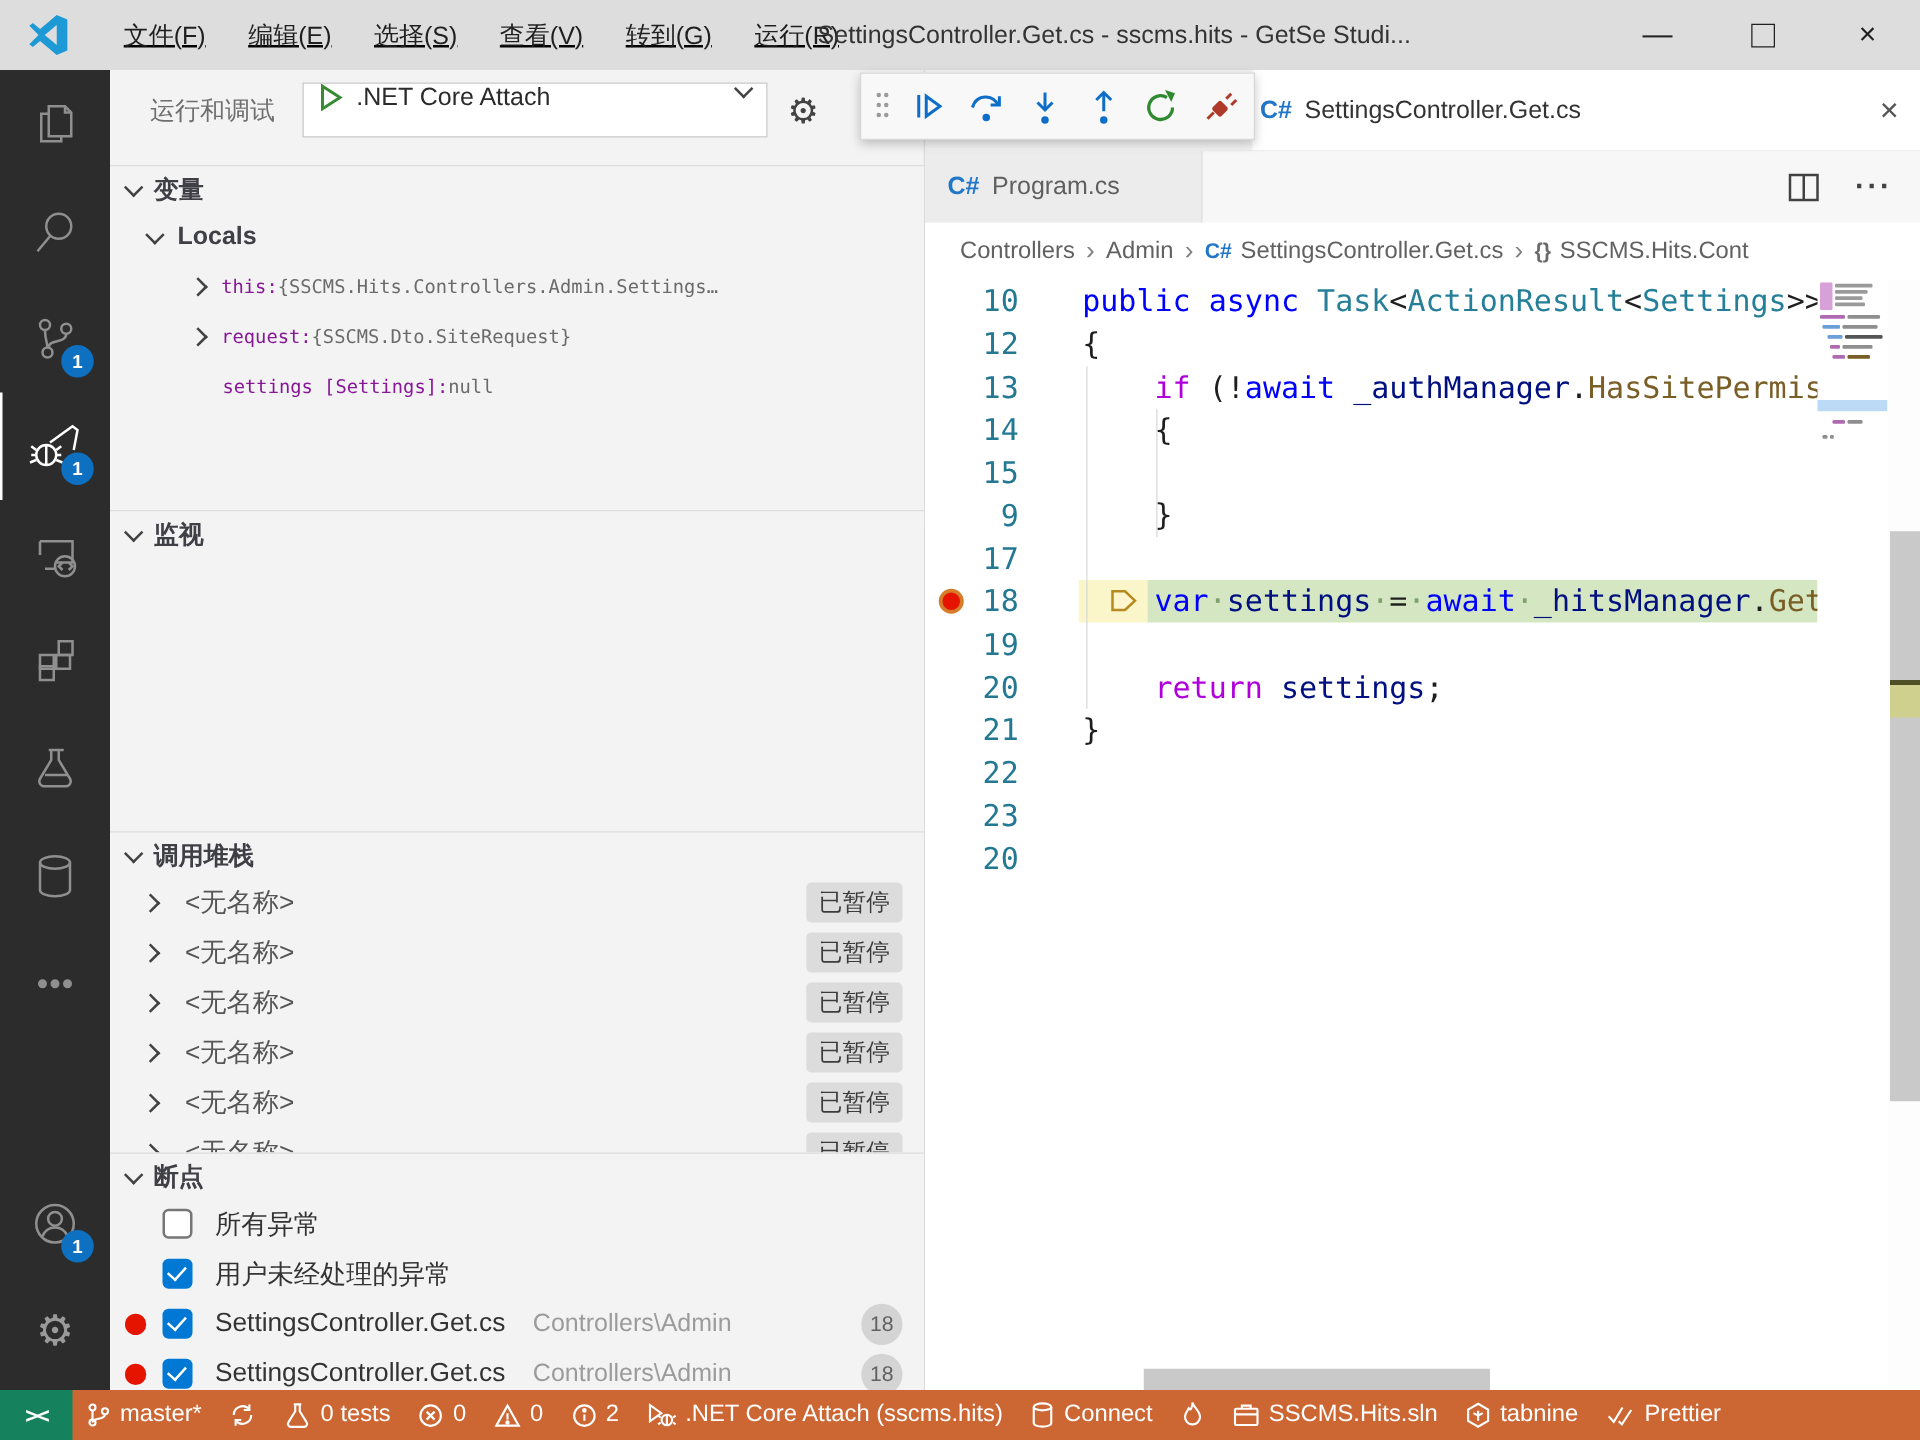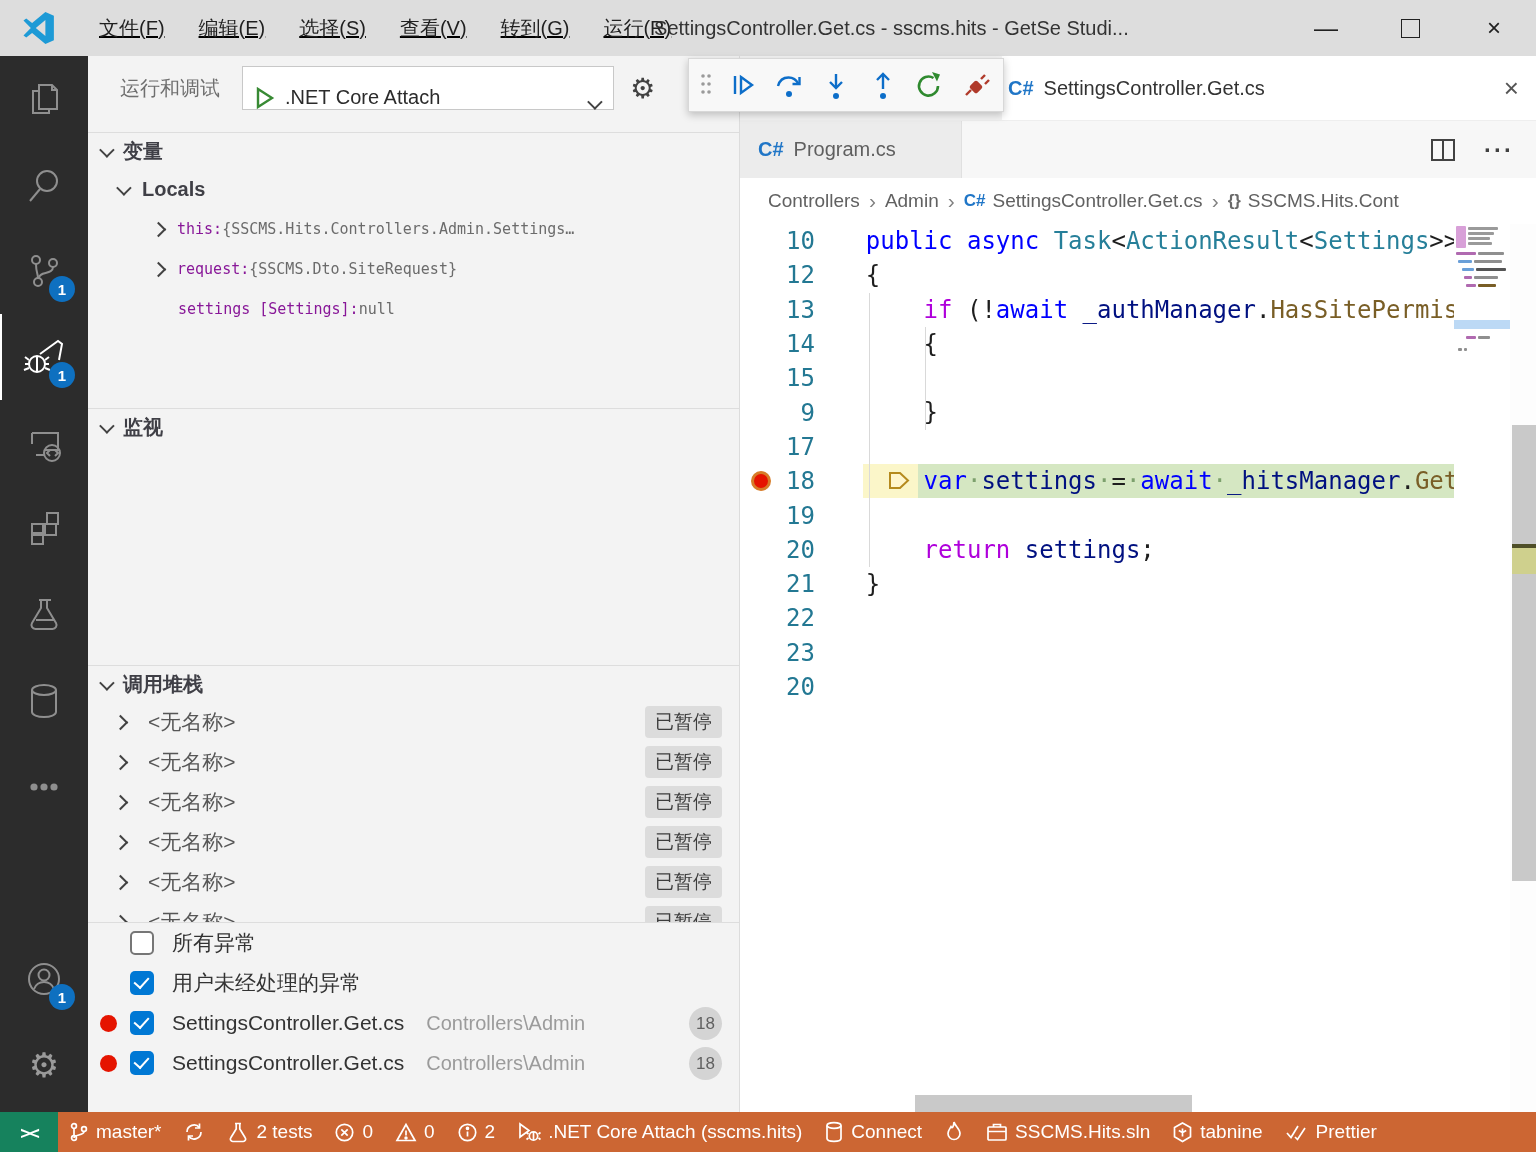--- a/index.html
+++ b/index.html
@@ -26,21 +26,21 @@
   .ab-item.active svg{stroke:#fff;}
   .ab-badge{position:absolute;right:13px;bottom:12px;min-width:26px;height:26px;border-radius:13px;background:#0e70c0;
             color:#fff;font-size:15px;font-weight:bold;display:flex;align-items:center;justify-content:center;}
   .ab-bottom{position:absolute;bottom:4px;left:0;width:88px;}
   .gear-glyph{font-size:34px;color:#9a9a9a;}
 
   
   .sidebar{position:absolute;left:88px;top:56px;width:652px;height:1056px;background:#f3f3f3;border-right:1px solid #dcdcdc;box-sizing:border-box;overflow:hidden;}
   .sb-header{height:64px;display:flex;align-items:center;}
   .sb-title{margin-left:32px;font-size:20px;color:#6f6f6f;white-space:nowrap;}
-  .config-box{margin-left:22px;width:372px;height:44px;background:#fff;border:1px solid #c8c8c8;display:flex;align-items:flex-end;box-sizing:border-box;}
+  .config-box{margin-left:22px;width:372px;height:44px;background:#fff;border:1px solid #c8c8c8;display:flex;align-items:flex-start;box-sizing:border-box;}
   .config-box .play{margin:0 10px 0 12px;}
   .config-label{font-size:20px;color:#2b2b2b;flex:1;}
   .config-chev{margin-right:14px;}
   .sb-gear{margin-left:16px;font-size:28px;color:#424242;}
 
   .pane{position:absolute;left:0;width:652px;border-top:1px solid #ddd;box-sizing:border-box;overflow:hidden;background:#f3f3f3;}
   .pane-header{height:36px;display:flex;align-items:center;font-size:20px;font-weight:bold;color:#3f3f46;}
   .pane-header .chev{margin:0 12px 0 12px;}
   .chev{width:9px;height:9px;border-right:2px solid #424242;border-bottom:2px solid #424242;display:inline-block;flex:none;}
   .chev.down{transform:rotate(45deg) translateY(-2px);}
@@ -320,20 +320,24 @@
         </div>
         <div class="row40 cs-row">
           <span class="chev right"></span>
           <span>&lt;无名称&gt;</span>
           <span class="paused-badge">已暂停</span>
         </div>
       </div>
   </div>
 
   <div class="pane" style="top:866px;height:190px;">
+    <div class="pane-header">
+      <span class="chev down"></span>
+      <span>断点</span>
+    </div>
     <div>
         <div class="row40 bp-row">
           <span class="bp-dot hidden"></span>
           <span class="checkbox off"></span>
           <span>所有异常</span>
         </div>
         <div class="row40 bp-row">
           <span class="bp-dot hidden"></span>
           <span class="checkbox on"></span>
           <span>用户未经处理的异常</span>
@@ -587,21 +591,21 @@
             <path d="M5.5 19.5V15H10"></path>
           </svg>
         </span>
       </div>
       <div class="sb-item">
         <span style="display: flex; align-items: center;">
           <svg width="22" height="22" viewBox="0 0 22 22">
             <path d="M8 2.5h6M9.2 2.5v5.5l-5.4 8.7A2.4 2.4 0 0 0 5.8 20.5h10.4a2.4 2.4 0 0 0 2-3.8L12.8 8V2.5"></path>
           </svg>
         </span>
-        <span>2 tests</span>
+        <span>0 tests</span>
       </div>
       <div class="sb-item">
         <span style="display: flex; align-items: center;">
           <svg width="21" height="21" viewBox="0 0 21 21">
             <circle cx="10.5" cy="10.5" r="8.2"></circle>
             <path d="M7.3 7.3l6.4 6.4M13.7 7.3l-6.4 6.4"></path>
           </svg>
         </span>
         <span>0</span>
       </div>

